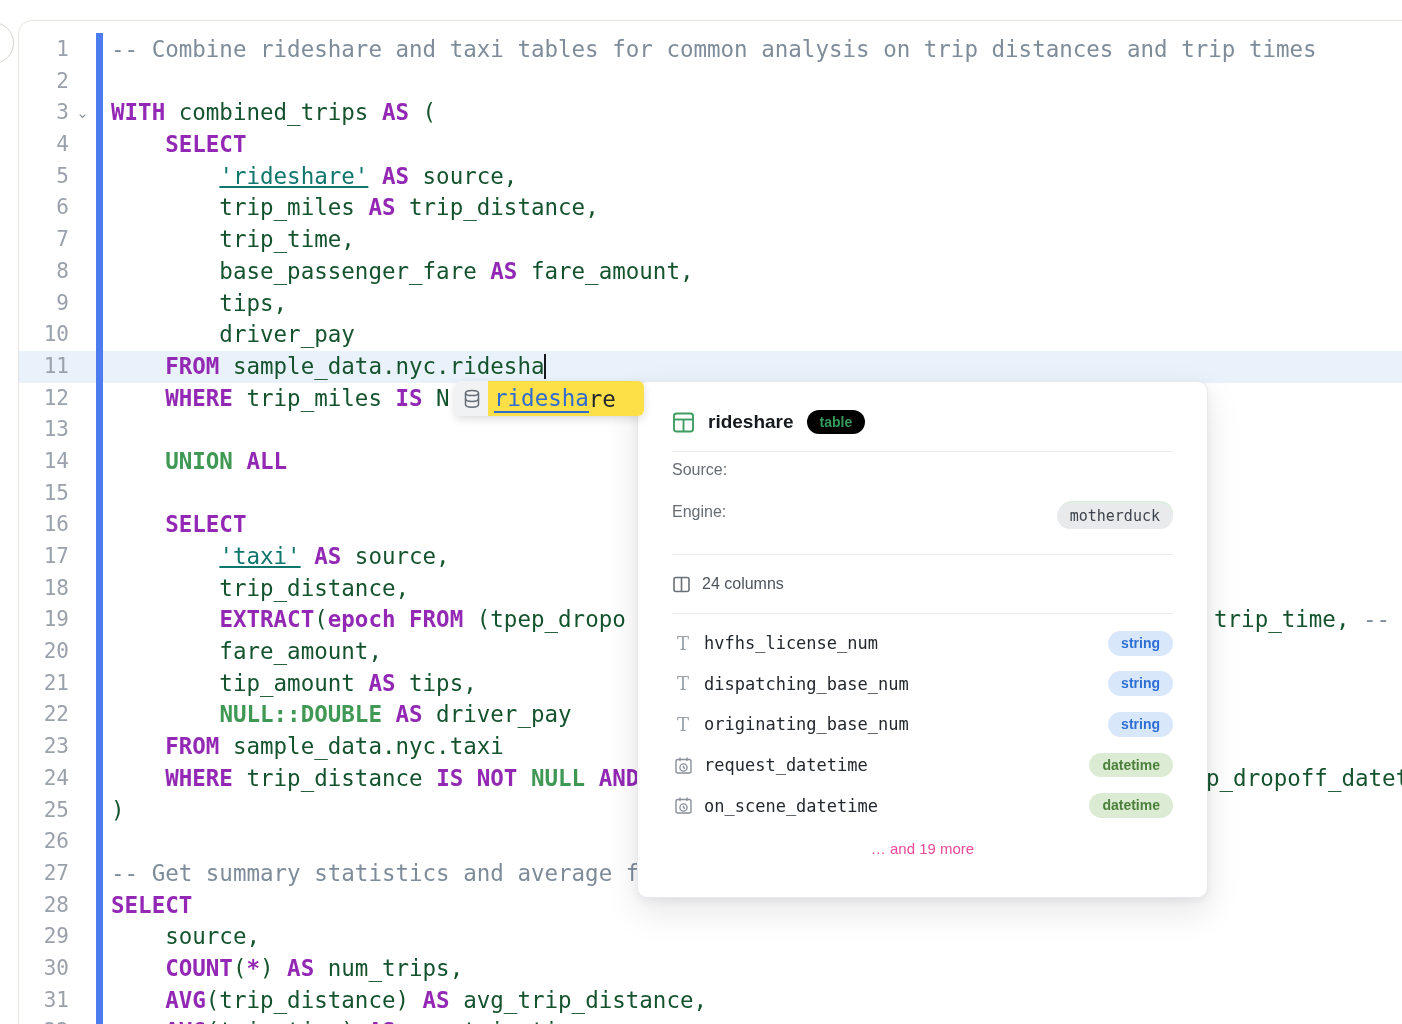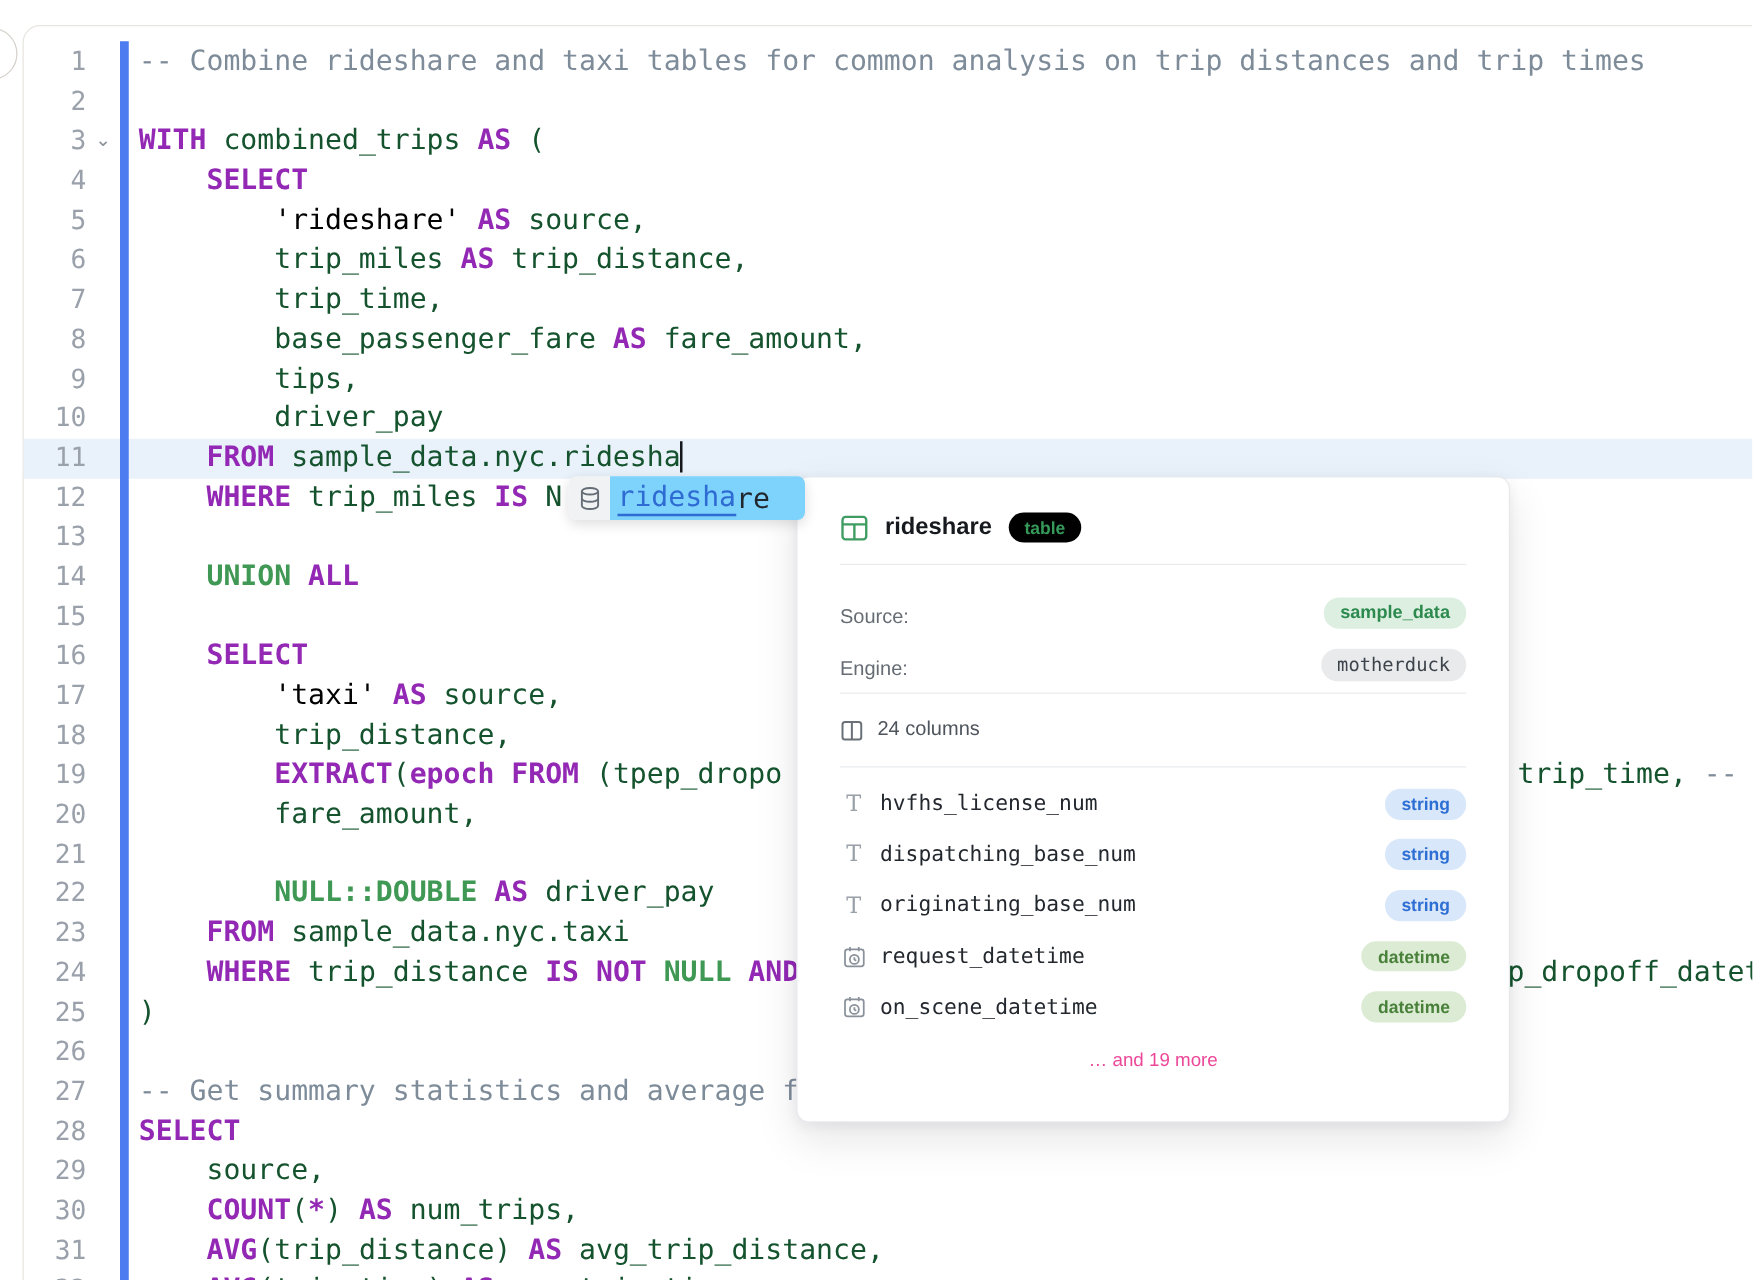--- a/index.html
+++ b/index.html
@@ -17,51 +17,51 @@
   .lines{position:absolute;left:0;top:13px;right:0;z-index:1;}
   .row{position:relative;height:31.7px;display:flex;align-items:center;white-space:pre;
     font-family:"DejaVu Sans Mono","Liberation Mono",monospace;font-size:22.5px;line-height:31.7px;}
   .row.active{background:#e9f1fb;}
   .ln{width:50px;flex:0 0 auto;text-align:right;color:#9aa1ab;font-size:21px;}
   .fold{width:27px;flex:0 0 auto;text-align:center;color:#8b9299;font-size:15px;
     font-family:"Liberation Sans",sans-serif;}
   .codeln{margin-left:15px;}
   .kw{color:#9228b4;font-weight:bold;}
   .grn{color:#3f9854;font-weight:bold;}
-  .str{color:#000000;}
+  .str{color:#0f766e;text-decoration:underline;}
   .com{color:#7e8c9a;}
   .def{color:#14532d;}
   .cursor{display:inline-block;width:2px;height:25px;background:#15181c;vertical-align:-5px;}
   .tail{position:absolute;top:0;height:31.7px;line-height:31.7px;z-index:5;}
 
   
   .ac{position:absolute;left:455px;top:381px;height:35px;display:flex;z-index:11;
     border-radius:6px;box-shadow:0 3px 10px rgba(0,0,0,.14);}
   .ac-icon{width:33px;background:#f1f2f4;border-radius:6px 0 0 6px;display:flex;
     align-items:center;justify-content:center;}
-  .ac-item{width:150px;background:#7dd3fc;border-radius:0 6px 6px 0;display:flex;align-items:center;
+  .ac-item{width:150px;background:#fde047;border-radius:0 6px 6px 0;display:flex;align-items:center;
     padding-left:6px;font-family:"DejaVu Sans Mono","Liberation Mono",monospace;font-size:22.5px;}
   .ac-match{color:#2e6bd2;border-bottom:2px solid #2e6bd2;}
   .ac-rest{color:#22272e;}
 
   
   .popup{position:absolute;left:637px;top:381px;width:571px;height:517px;background:#fff;
     border:1px solid #e7e9ec;border-radius:10px;z-index:10;box-sizing:border-box;padding:0 34px;
     box-shadow:0 14px 34px rgba(16,24,40,.10),0 3px 10px rgba(16,24,40,.06);}
   .p-header{display:flex;align-items:center;gap:13px;height:40px;margin-top:20px;}
   .p-title{font-size:19px;font-weight:bold;color:#16191d;}
   .pill{border-radius:999px;font-size:14px;font-weight:bold;padding:4px 13px;line-height:1.2;}
   .pill.table{background:#000000;color:#359a5a;}
   .pill.green{background:#dcefe0;color:#2c8a4e;font-size:14.5px;margin-top:40px;}
   .pill.gray{background:#e9eaec;color:#3c434b;font-weight:normal;font-size:15px;
     font-family:"DejaVu Sans Mono","Liberation Mono",monospace;}
   .pill.string{background:#d9e7fa;color:#2e6fd4;}
   .pill.datetime{background:#dcebd3;color:#49813b;}
   .pdiv{border:none;border-top:1px solid #e9ebee;margin:9px 0;}
-  .prow{display:flex;justify-content:space-between;align-items:flex-end;height:42px;}
+  .prow{display:flex;justify-content:space-between;align-items:flex-start;height:42px;}
   .p-label{font-size:16px;color:#666c74;}
   .p-cols{display:flex;align-items:center;gap:11px;height:40px;color:#4d545c;font-size:16px;}
   .col-row{display:flex;align-items:center;height:40.6px;}
   .col-ticon{width:22px;flex:0 0 auto;display:flex;align-items:center;justify-content:center;}
   .t-glyph{font-family:"DejaVu Serif","Liberation Serif",serif;font-size:18px;color:#9aa1a9;}
   .col-name{font-family:"DejaVu Sans Mono","Liberation Mono",monospace;font-size:17px;color:#23282e;
     margin-left:10px;flex:1;}
   .p-more{text-align:center;color:#ec4899;font-size:15px;margin-top:14px;}
   svg{display:block;}
 </style>
@@ -87,21 +87,21 @@
         <div class="row active"><div class="ln">11</div><div class="fold"></div><div class="codeln"><span class="def">    </span><span class="kw">FROM</span><span class="def"> sample_data.nyc.ridesha</span><span class="cursor"></span></div></div>
         <div class="row"><div class="ln">12</div><div class="fold"></div><div class="codeln"><span class="def">    </span><span class="kw">WHERE</span><span class="def"> trip_miles </span><span class="kw">IS</span><span class="def"> N</span></div></div>
         <div class="row"><div class="ln">13</div><div class="fold"></div><div class="codeln"></div></div>
         <div class="row"><div class="ln">14</div><div class="fold"></div><div class="codeln"><span class="def">    </span><span class="grn">UNION</span><span class="def"> </span><span class="kw">ALL</span></div></div>
         <div class="row"><div class="ln">15</div><div class="fold"></div><div class="codeln"></div></div>
         <div class="row"><div class="ln">16</div><div class="fold"></div><div class="codeln"><span class="def">    </span><span class="kw">SELECT</span></div></div>
         <div class="row"><div class="ln">17</div><div class="fold"></div><div class="codeln"><span class="def">        </span><span class="str">'taxi'</span><span class="def"> </span><span class="kw">AS</span><span class="def"> source,</span></div></div>
         <div class="row"><div class="ln">18</div><div class="fold"></div><div class="codeln"><span class="def">        trip_distance,</span></div></div>
         <div class="row"><div class="ln">19</div><div class="fold"></div><div class="codeln"><span class="def">        </span><span class="kw">EXTRACT</span><span class="def">(</span><span class="kw">epoch</span><span class="def"> </span><span class="kw">FROM</span><span class="def"> (tpep_dropo</span></div><div class="tail" style="left: 1195px;"><span class="def">trip_time, </span><span class="com">--</span></div></div>
         <div class="row"><div class="ln">20</div><div class="fold"></div><div class="codeln"><span class="def">        fare_amount,</span></div></div>
-        <div class="row"><div class="ln">21</div><div class="fold"></div></div>
+        <div class="row"><div class="ln">21</div><div class="fold"></div><div class="codeln"><span class="def">        tip_amount </span><span class="kw">AS</span><span class="def"> tips,</span></div></div>
         <div class="row"><div class="ln">22</div><div class="fold"></div><div class="codeln"><span class="def">        </span><span class="grn">NULL</span><span class="grn">::</span><span class="grn">DOUBLE</span><span class="def"> </span><span class="kw">AS</span><span class="def"> driver_pay</span></div></div>
         <div class="row"><div class="ln">23</div><div class="fold"></div><div class="codeln"><span class="def">    </span><span class="kw">FROM</span><span class="def"> sample_data.nyc.taxi</span></div></div>
         <div class="row"><div class="ln">24</div><div class="fold"></div><div class="codeln"><span class="def">    </span><span class="kw">WHERE</span><span class="def"> trip_distance </span><span class="kw">IS</span><span class="def"> </span><span class="kw">NOT</span><span class="def"> </span><span class="grn">NULL</span><span class="def"> </span><span class="kw">AND</span></div><div class="tail" style="left: 1187px;"><span class="def">p_dropoff_datet</span></div></div>
         <div class="row"><div class="ln">25</div><div class="fold"></div><div class="codeln"><span class="def">)</span></div></div>
         <div class="row"><div class="ln">26</div><div class="fold"></div><div class="codeln"></div></div>
         <div class="row"><div class="ln">27</div><div class="fold"></div><div class="codeln"><span class="com">-- Get summary statistics and average f</span></div></div>
         <div class="row"><div class="ln">28</div><div class="fold"></div><div class="codeln"><span class="kw">SELECT</span></div></div>
         <div class="row"><div class="ln">29</div><div class="fold"></div><div class="codeln"><span class="def">    source,</span></div></div>
         <div class="row"><div class="ln">30</div><div class="fold"></div><div class="codeln"><span class="def">    </span><span class="kw">COUNT</span><span class="def">(</span><span class="kw">*</span><span class="def">) </span><span class="kw">AS</span><span class="def"> num_trips,</span></div></div>
         <div class="row"><div class="ln">31</div><div class="fold"></div><div class="codeln"><span class="def">    </span><span class="kw">AVG</span><span class="def">(trip_distance) </span><span class="kw">AS</span><span class="def"> avg_trip_distance,</span></div></div>

